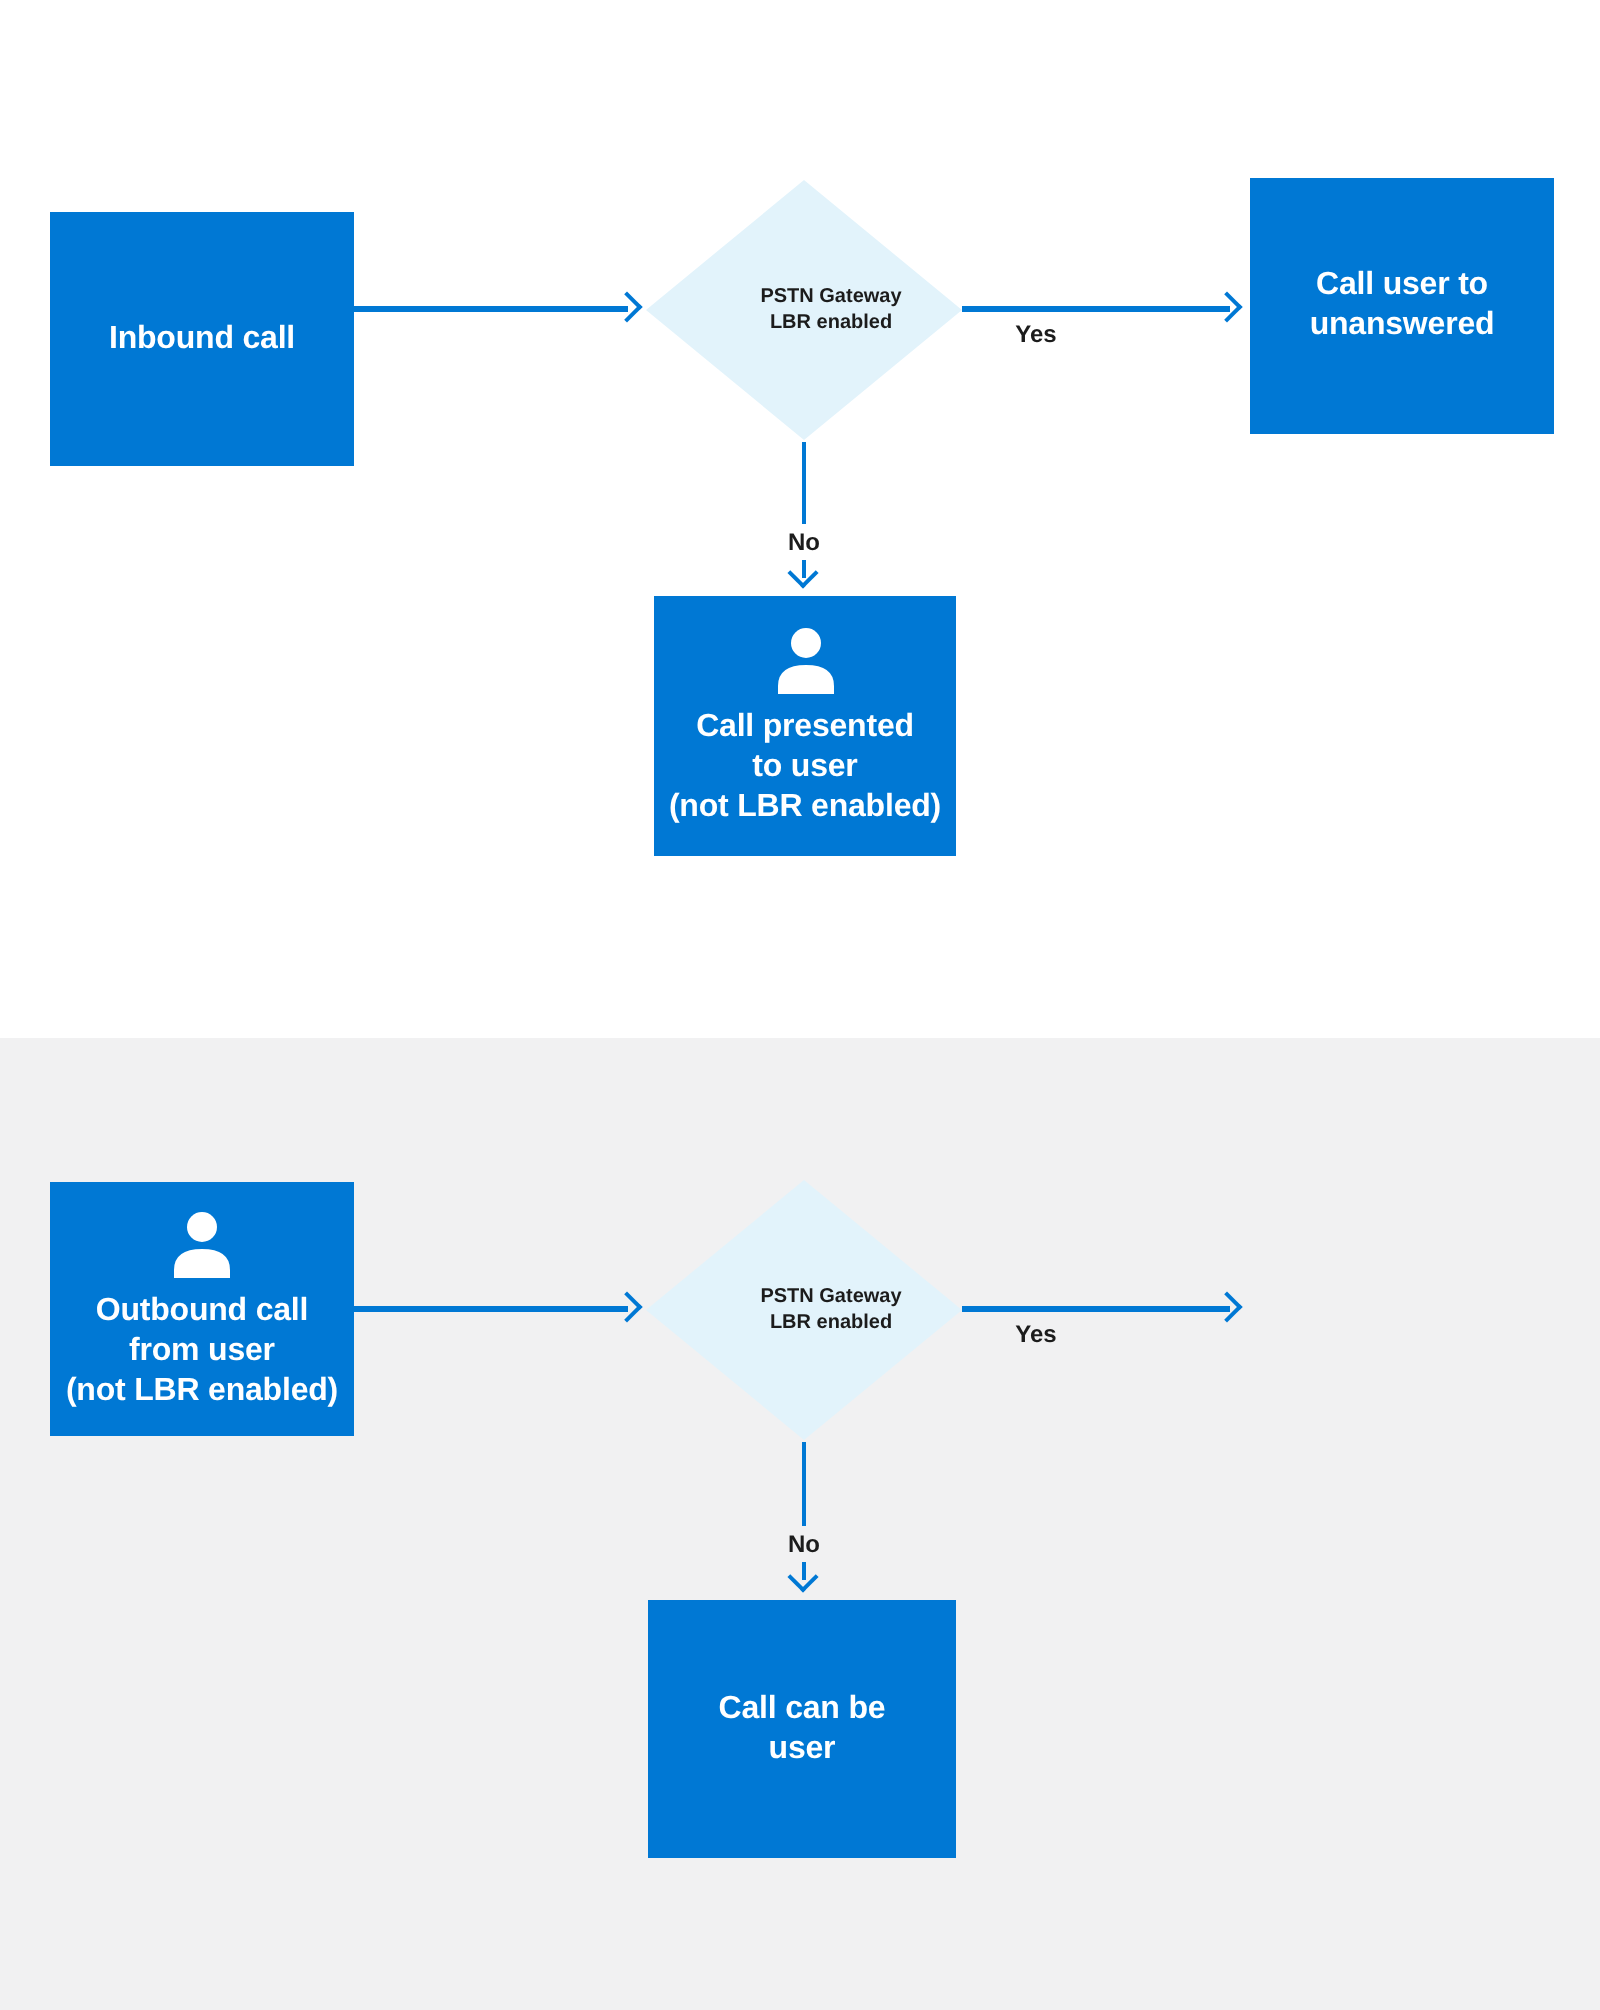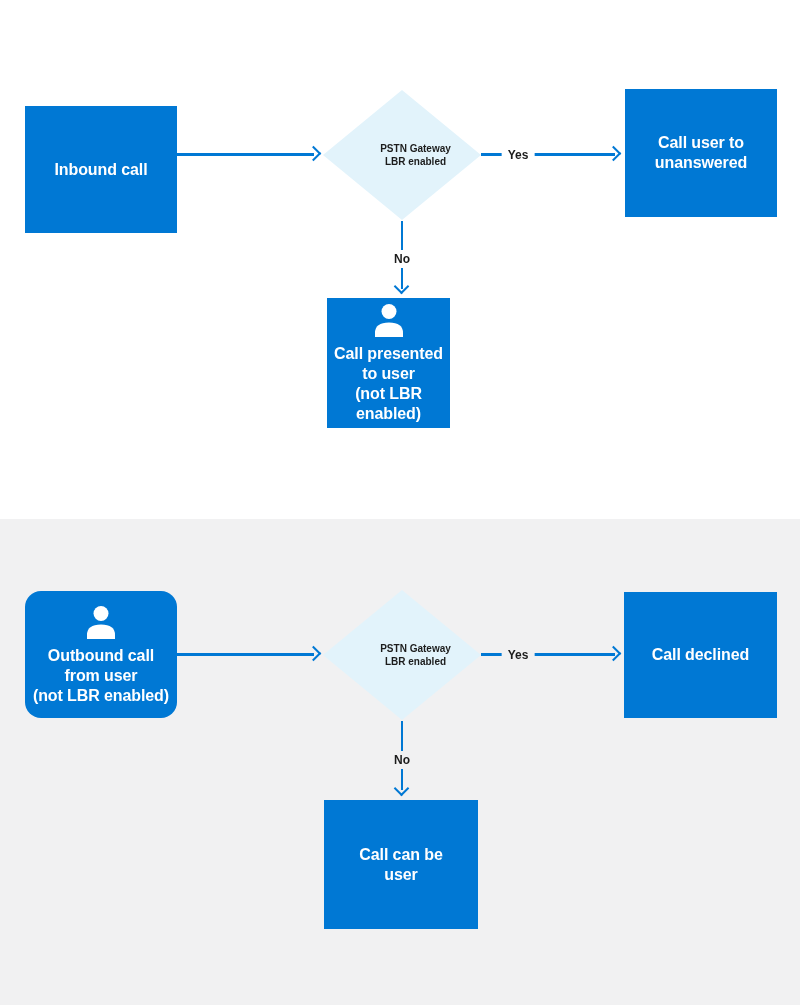--- a/index.html
+++ b/index.html
@@ -82,20 +82,21 @@
   .arrowhead.down  { transform: rotate(135deg); }
 
   .edge-label {
     position: absolute;
     transform: translate(-50%, -50%);
     font-size: 12px;
     font-weight: 600;
     color: var(--edge-label-text);
     line-height: 1;
     padding: 3px 6px;
+    margin-top: 12px;
   }
   .edge-label.on-white { background: var(--section-top-bg); }
   .edge-label.on-gray  { background: var(--section-bottom-bg); }
 
   .user-icon svg { display: block; }
   .user-icon { line-height: 0; margin-top: 2px; }
 </style>
 </head>
 <body>
 
@@ -121,33 +122,33 @@
 
   <div class="node" style="left:625px; top:89px; width:152px; height:128px;">
     <span class="node-label">Call user to
 unanswered</span>
   </div>
 
   <div class="line-v" style="left:400.75px; top:221px; height:68px;"></div>
   <span class="arrowhead down" style="left:396px; top:281px;"></span>
   <span class="edge-label on-white" style="left:402px; top:259px;">No</span>
 
-  <div class="node" style="left:327px; top:298px; width:123px; height:130px;text-align:center;">
+  <div class="node" style="left:327px; top:298px; width:151px; height:130px;text-align:center;">
     <span class="user-icon">
       <svg width="28" height="33" viewBox="0 0 28 33">
         <circle cx="14" cy="7.5" r="7.5" fill="#FFFFFF"></circle>
         <path d="M0,33 L0,29 Q0,18.5 14,18.5 Q28,18.5 28,29 L28,33 Z" fill="#FFFFFF"></path>
       </svg>
     </span>
     <span class="node-label">Call presented
 to user
 (not LBR enabled)</span>
   </div>
 
-  <div class="node" style="left:25px; top:591px; width:152px; height:127px;border-radius:16px;">
+  <div class="node" style="left:25px; top:591px; width:152px; height:127px;">
     <span class="user-icon">
       <svg width="28" height="33" viewBox="0 0 28 33">
         <circle cx="14" cy="7.5" r="7.5" fill="#FFFFFF"></circle>
         <path d="M0,33 L0,29 Q0,18.5 14,18.5 Q28,18.5 28,29 L28,33 Z" fill="#FFFFFF"></path>
       </svg>
     </span>
     <span class="node-label">Outbound call
 from user
 (not LBR enabled)</span>
   </div>
@@ -157,23 +158,20 @@
 
   <div class="diamond" style="left:323px; top:590px;">
     <span class="diamond-label">PSTN Gateway
 LBR enabled</span>
   </div>
 
   <div class="line-h" style="left:481px; top:653px; width:134px;"></div>
   <span class="arrowhead right" style="left:608px; top:648px;"></span>
   <span class="edge-label on-gray" style="left:518px; top:655px;">Yes</span>
 
-  <div class="node" style="left:624px; top:592px; width:153px; height:126px;">
-    <span class="node-label">Call declined</span>
-  </div>
 
   <div class="line-v" style="left:400.75px; top:721px; height:69px;"></div>
   <span class="arrowhead down" style="left:396px; top:783px;"></span>
   <span class="edge-label on-gray" style="left:402px; top:760px;">No</span>
 
   <div class="node" style="left:324px; top:800px; width:154px; height:129px;">
     <span class="node-label">Call can be
 user</span>
   </div>
 

